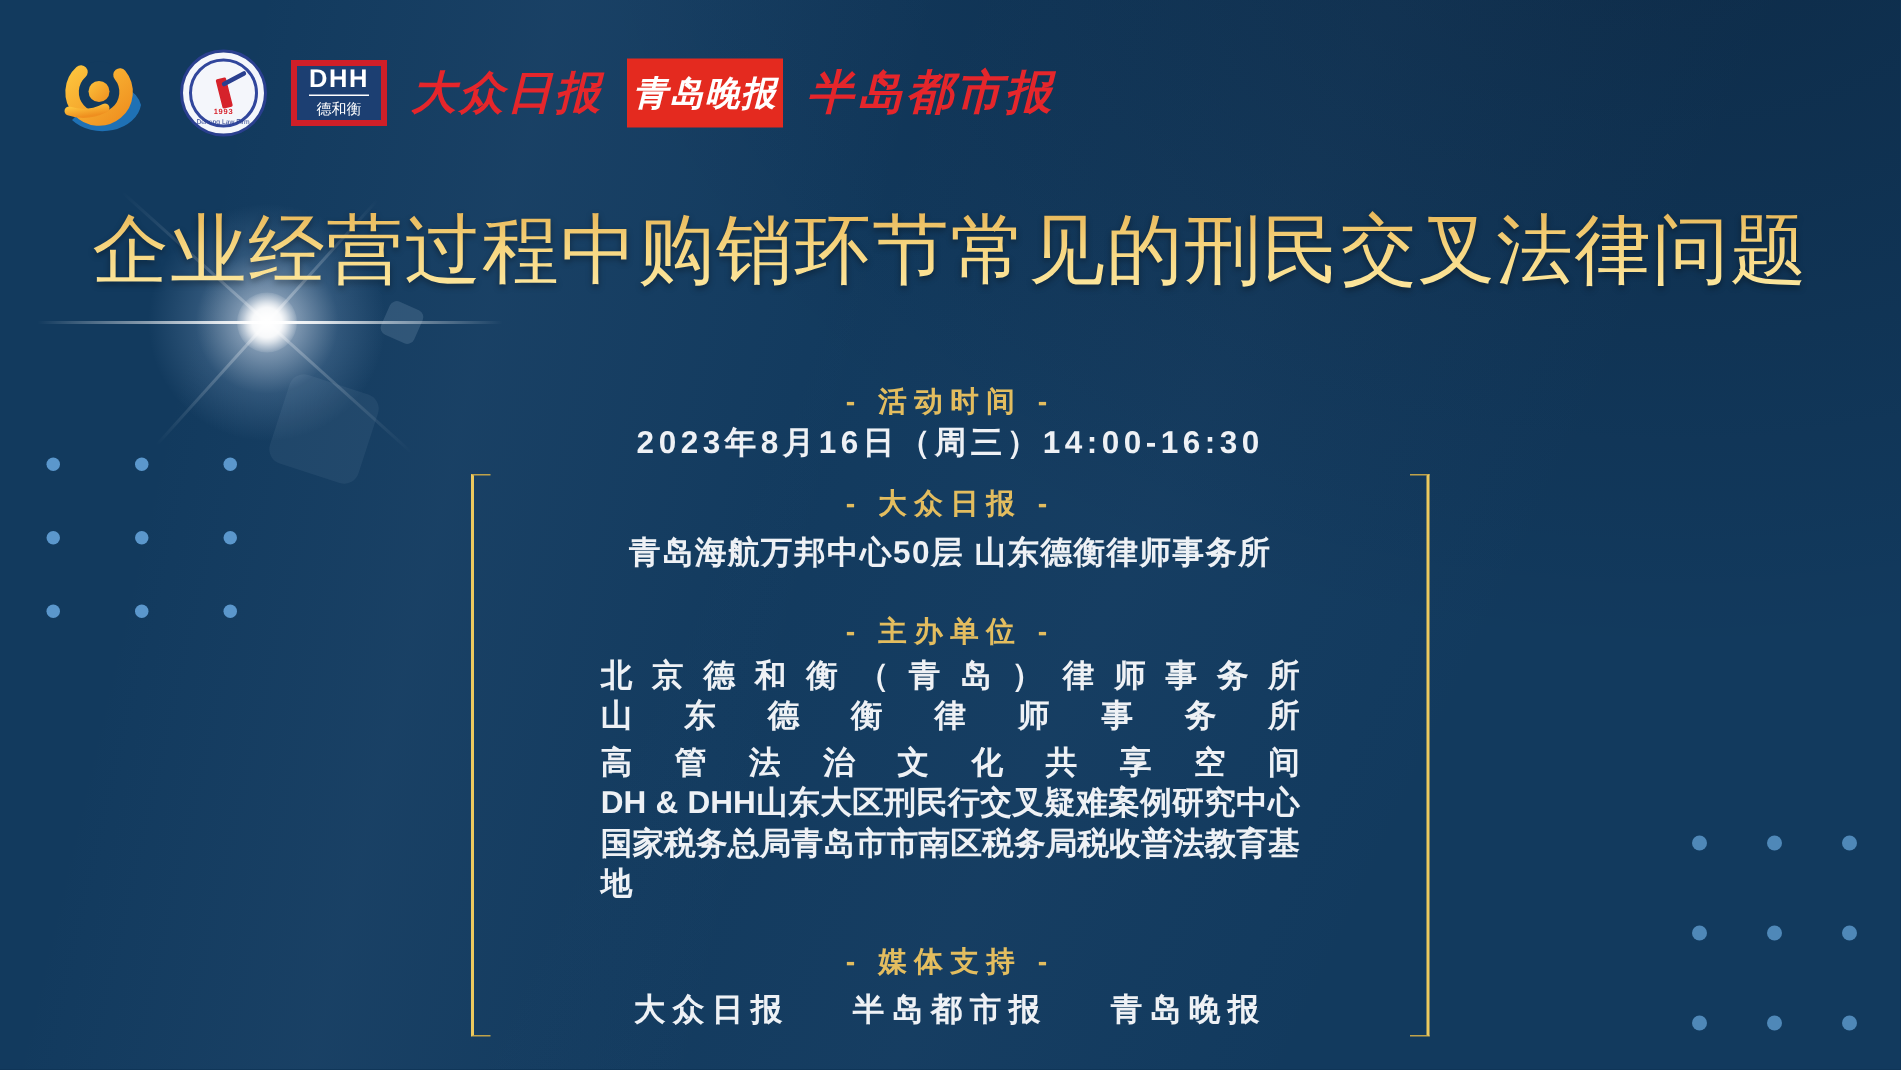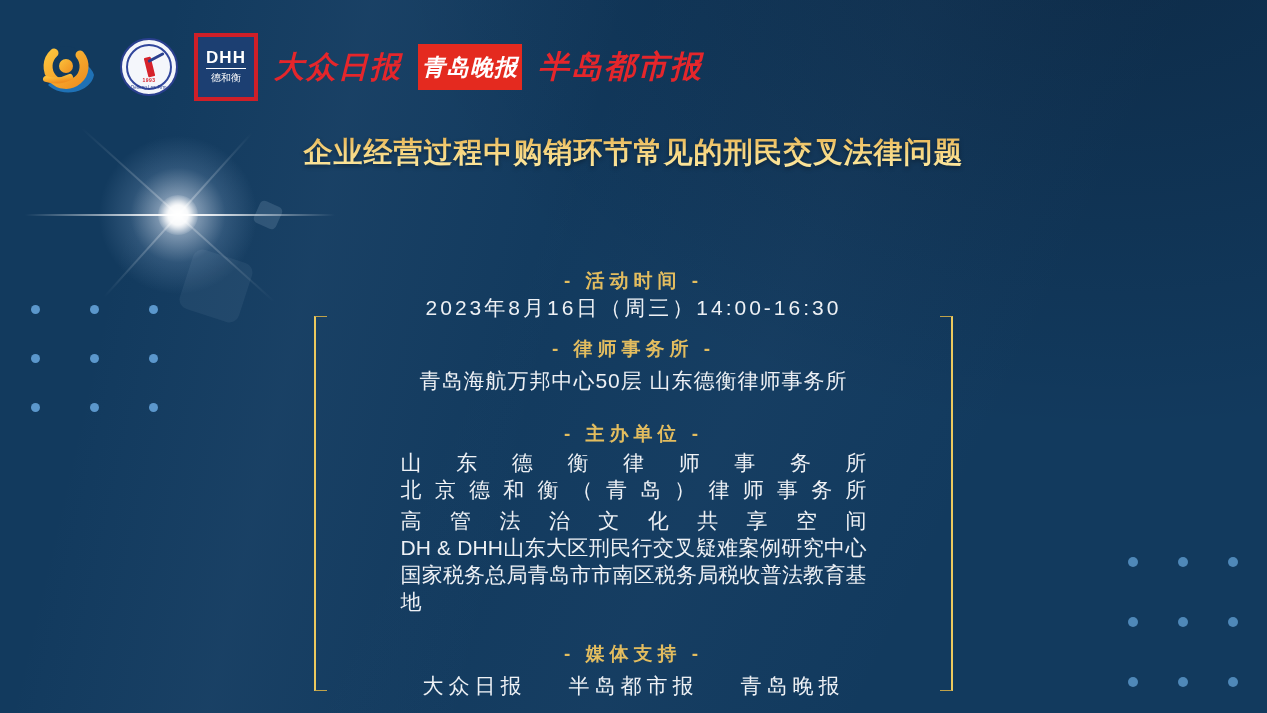--- a/index.html
+++ b/index.html
@@ -27,21 +27,21 @@
     background:#f4f6fb; border:2px solid #2a3f8f;
     display:flex; flex-direction:column; align-items:center; justify-content:center; overflow:hidden;
   }
   .badge-inner{ width:46px; height:46px; border-radius:50%; border:2px solid #31469c; position:relative;
     display:flex; align-items:center; justify-content:center; }
   .badge-mark{ width:7px; height:20px; background:#d6222b; transform:rotate(-14deg); border-radius:1px; }
   .badge-quill{ position:absolute; right:5px; top:10px; width:18px; height:3px; background:#2a3f8f; transform:rotate(-28deg); border-radius:2px; }
   .badge-year{ position:absolute; bottom:11px; font-size:5px; font-weight:bold; color:#d6222b; letter-spacing:.5px; }
   .badge-en{ position:absolute; bottom:4px; font-size:5px; color:#2a3f8f; white-space:nowrap; transform:scale(.9); }
   .dhh{
-    width:64px; height:68px; background:#1c3f72; border:4px solid #cf1f28;
+    width:64px; height:44px; background:#1c3f72; border:4px solid #cf1f28;
     display:flex; flex-direction:column; align-items:center; justify-content:center; gap:2px;
   }
   .dhh-abbr{ color:#fff; font-weight:800; font-size:17px; letter-spacing:1px; line-height:1;
     border-bottom:1px solid #fff; padding-bottom:2px; }
   .dhh-cn{ color:#fff; font-size:10px; font-family:Liberation Sans, sans-serif; }
   .paper-red{
     color:#e5262b; font-family:"Liberation Serif","DejaVu Serif",serif;
     font-weight:bold; font-style:italic; white-space:nowrap;
   }
   .dazhong{ font-size:30px; letter-spacing:2px; }
@@ -54,21 +54,21 @@
   .bandao{ font-size:31px; letter-spacing:2px; }
 
   .edition{
     position:absolute; right:28px; top:53px;
     color:#f4f6f9; font-size:25px; font-weight:bold; letter-spacing:1px; white-space:nowrap;
   }
 
   
   .title{
     position:absolute; left:0; right:0; top:133px; text-align:center;
-    font-size:29px; font-weight:700; letter-spacing:1px; white-space:nowrap;
+    font-size:51px; font-weight:400; letter-spacing:1px; white-space:nowrap;
     background:linear-gradient(180deg,#e3ad4c 0%,#f6d57f 45%,#ffeda8 100%);
     -webkit-background-clip:text; background-clip:text; color:transparent;
     filter:drop-shadow(0 2px 2px rgba(0,0,0,.35));
   }
 
   
   .flare{ position:absolute; left:0; top:0; pointer-events:none; }
   .flare-glow{ position:absolute; left:98px; top:135px; width:160px; height:160px;
     background:radial-gradient(circle, rgba(255,255,255,.95) 0%, rgba(230,240,255,.55) 14%, rgba(170,200,235,.18) 42%, transparent 70%);
     border-radius:50%; }
@@ -98,22 +98,22 @@
   .bracket-right{ left:940px; border-right:2px solid #ecc95e; border-top:1px solid #bfa24a; border-bottom:1px solid #bfa24a; }
 
   
   .content{
     position:absolute; left:50%; transform:translateX(-50%); top:258px; width:466px;
     text-align:center; color:#eef1f5;
   }
   .sec-heading{
     color:#e3bd5f; font-size:19px; font-weight:bold; letter-spacing:5px; line-height:22px; white-space:nowrap;
   }
-  .sec-body{ font-size:21px; font-weight:normal; line-height:27px; color:#eef1f5; }
-  .mt8{margin-top:12px;} .mt2{margin-top:2px;} .mt16{margin-top:16px;} .mt7{margin-top:7px;}
+  .sec-body{ font-size:21px; font-weight:bold; line-height:27px; color:#eef1f5; }
+  .mt8{margin-top:0;} .mt2{margin-top:2px;} .mt16{margin-top:16px;} .mt7{margin-top:7px;}
   .mt12{margin-top:28px;} .mt4{margin-top:4px;}
   .time-value{ letter-spacing:3px; line-height:28px; white-space:nowrap; }
   .venue-value{ letter-spacing:1px; line-height:28px; white-space:nowrap; }
   .just{ text-align:justify; text-align-last:justify; text-justify:inter-character; }
   .media-row{ display:flex; justify-content:center; gap:42px; line-height:28px; }
   .media-row span{ letter-spacing:5px; white-space:nowrap; }
 </style>
 </head>
 <body>
 
@@ -191,27 +191,27 @@
   </div>
 
   <div class="bracket bracket-left"></div>
   <div class="bracket bracket-right"></div>
 
   <div class="content">
 
     <div class="sec-heading mt8">- 活动时间 -</div>
     <div class="sec-body time-value mt2">2023年8月16日（周三）14:00-16:30</div>
 
-    <div class="sec-heading mt16">- 律师事务所 -</div>
+    <div class="sec-heading mt16">- 大众日报 -</div>
     <div class="sec-body venue-value mt7">青岛海航万邦中心50层 山东德衡律师事务所</div>
 
     <div class="sec-heading mt12">- 主办单位 -</div>
     <div class="sec-body mt4">
+      <div class="just">北京德和衡（青岛）律师事务所</div>
       <div class="just">山东德衡律师事务所</div>
-      <div class="just">北京德和衡（青岛）律师事务所</div>
     </div>
 
     <div class="sec-body mt4">
       <div class="just">高管法治文化共享空间</div>
       <div class="just">DH &amp; DHH山东大区刑民行交叉疑难案例研究中心</div>
       <div class="just">国家税务总局青岛市市南区税务局税收普法教育基地</div>
     </div>
 
     <div class="sec-heading mt12">- 媒体支持 -</div>
     <div class="sec-body media-row mt7">

